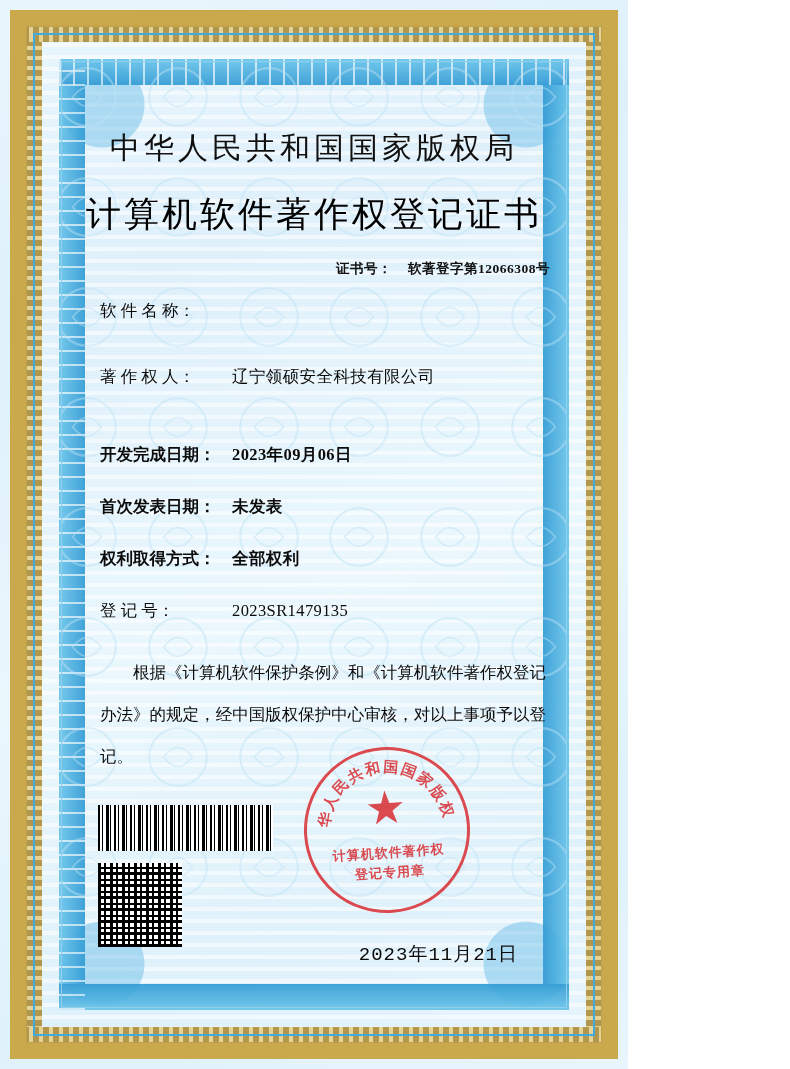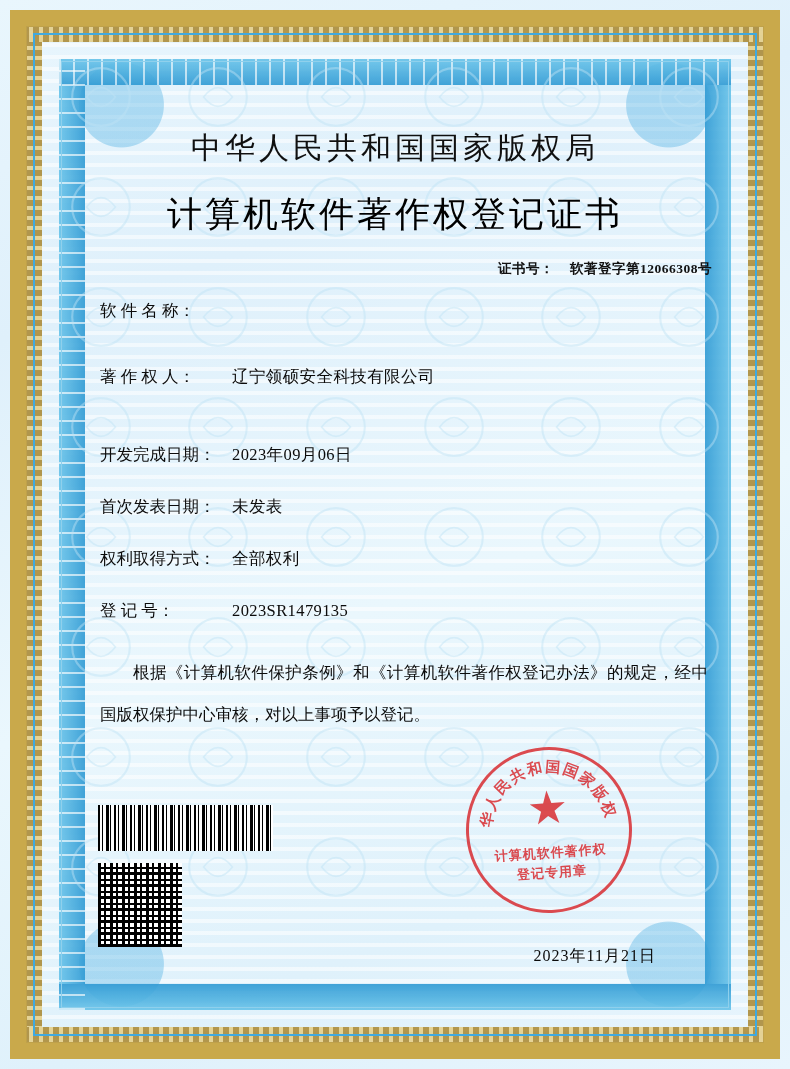--- a/index.html
+++ b/index.html
@@ -9,21 +9,21 @@
   }
   body {
     width: 790px;
     height: 1069px;
     font-family: "Liberation Serif", "DejaVu Serif", serif;
     overflow: hidden;
   }
 
   .certificate {
     position: relative;
-    width: 790px;
+    width: 628px;
     height: 1069px;
     box-sizing: border-box;
     background: linear-gradient(160deg, #e9f6fd 0%, #dff0fb 25%, #eaf7fd 55%, #dff1fb 80%, #e8f5fd 100%);
     overflow: hidden;
   }
 
   
   .border-gold {
     position: absolute;
     left: 10px; top: 10px; right: 10px; bottom: 10px;
@@ -184,21 +184,21 @@
     display: block;
     font-family: "Liberation Mono", "DejaVu Sans Mono", monospace;
     font-size: 15px;
     margin-top: 5px;
     letter-spacing: 0.5px;
   }
   .mono { font-family: "Liberation Serif", "DejaVu Serif", serif; }
 
   .row-gap-big { margin-bottom: 44px; align-items: flex-end; }
   .row-gap-xl { margin-bottom: 56px; }
-  .row-gap-mid { margin-bottom: 30px; }
+  .row-gap-mid { margin-bottom: 30px; font-weight: bold; }
 
   .statement {
     margin-top: 30px;
     padding: 0 12px 0 30px;
     font-size: 16.5px;
     line-height: 42px;
     color: #0b0b0b;
     text-align: justify;
   }
   .statement p { margin: 0; text-indent: 33px; }
@@ -269,25 +269,26 @@
     text-align: center;
     font-size: 13px;
     font-weight: bold;
     letter-spacing: 1px;
   }
   .seal .line1 { top: 94px; }
   .seal .line2 { top: 114px; }
 
   .issue-date {
     position: absolute;
-    right: 64px;
+    right: 40px;
     bottom: 32px;
-    font-size: 16px;
+    font-size: 19px;
     color: #0b0b0b;
     letter-spacing: 1px;
+    font-family: Liberation Mono, monospace;
   }
 </style>
 </head>
 <body>
 
 <div class="certificate">
 
   <div class="border-gold"></div>
   <div class="border-gold-inner"></div>
   <div class="border-blue"></div>

